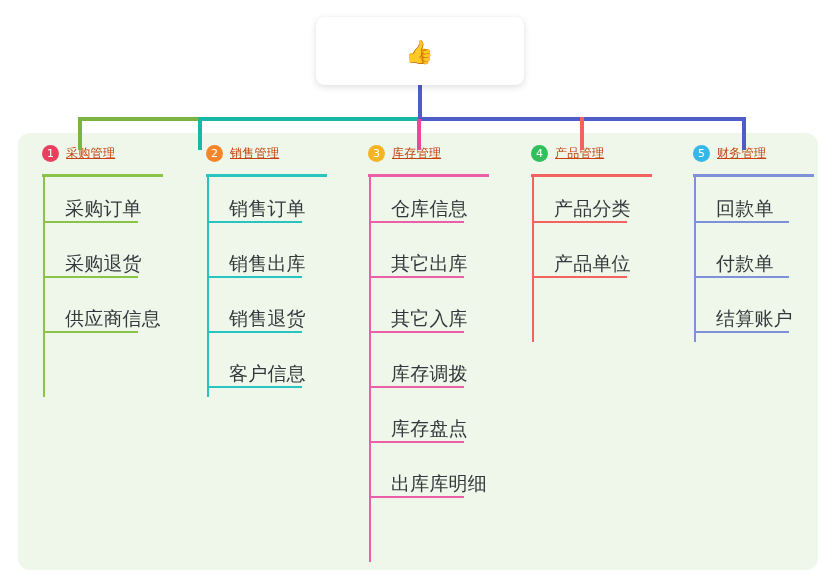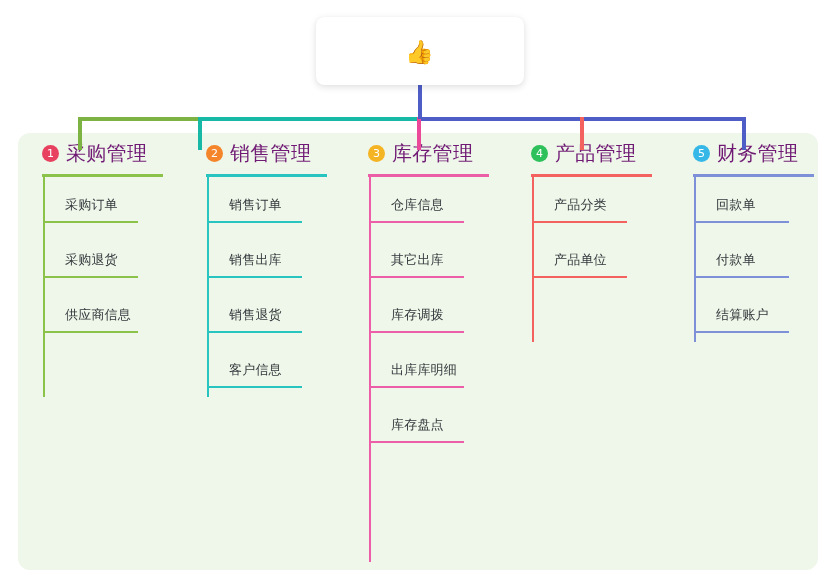--- a/index.html
+++ b/index.html
@@ -130,24 +130,25 @@
     height: 17px;
     border-radius: 50%;
     color: #ffffff;
     font-size: 11px;
     line-height: 17px;
     text-align: center;
     flex: none;
     font-family: "DejaVu Sans", sans-serif;
   }
   .col-title {
-    font-size: 20px;
-    color: #701a75;
+    font-size: 12px;
+    color: #c2410c;
     white-space: nowrap;
     letter-spacing: 0.3px;
+    text-decoration: underline;
   }
   .col-underline {
     position: absolute;
     left: 2px;
     top: 41px;
     height: 3px;
     width: 121px;
   }
 
   
@@ -165,21 +166,21 @@
     width: 163px;
   }
   .item {
     position: relative;
     height: 55px;
   }
   .item-label {
     position: absolute;
     left: 25px;
     top: 19px;
-    font-size: 13px;
+    font-size: 19px;
     color: #33383d;
     white-space: nowrap;
     letter-spacing: 0.2px;
   }
   .item-rule {
     position: absolute;
     left: 3px;
     top: 44px;
     height: 2px;
     width: 95px;
@@ -265,29 +266,33 @@
       <div class="items">
         <div class="item">
           <span class="item-label">仓库信息</span>
           <div class="item-rule" style="background: rgb(236, 95, 168);"></div>
         </div>
         <div class="item">
           <span class="item-label">其它出库</span>
           <div class="item-rule" style="background: rgb(236, 95, 168);"></div>
         </div>
         <div class="item">
+          <span class="item-label">其它入库</span>
+          <div class="item-rule" style="background: rgb(236, 95, 168);"></div>
+        </div>
+        <div class="item">
           <span class="item-label">库存调拨</span>
           <div class="item-rule" style="background: rgb(236, 95, 168);"></div>
         </div>
         <div class="item">
+          <span class="item-label">库存盘点</span>
+          <div class="item-rule" style="background: rgb(236, 95, 168);"></div>
+        </div>
+        <div class="item">
           <span class="item-label">出库库明细</span>
-          <div class="item-rule" style="background: rgb(236, 95, 168);"></div>
-        </div>
-        <div class="item">
-          <span class="item-label">库存盘点</span>
           <div class="item-rule" style="background: rgb(236, 95, 168);"></div>
         </div>
       </div>
     </div>
     <div class="column col-3">
       <div class="col-head">
         <span class="badge" style="background: rgb(46, 192, 90);">4</span>
         <span class="col-title">产品管理</span>
       </div>
       <div class="col-underline" style="background: rgb(244, 98, 95);"></div>

